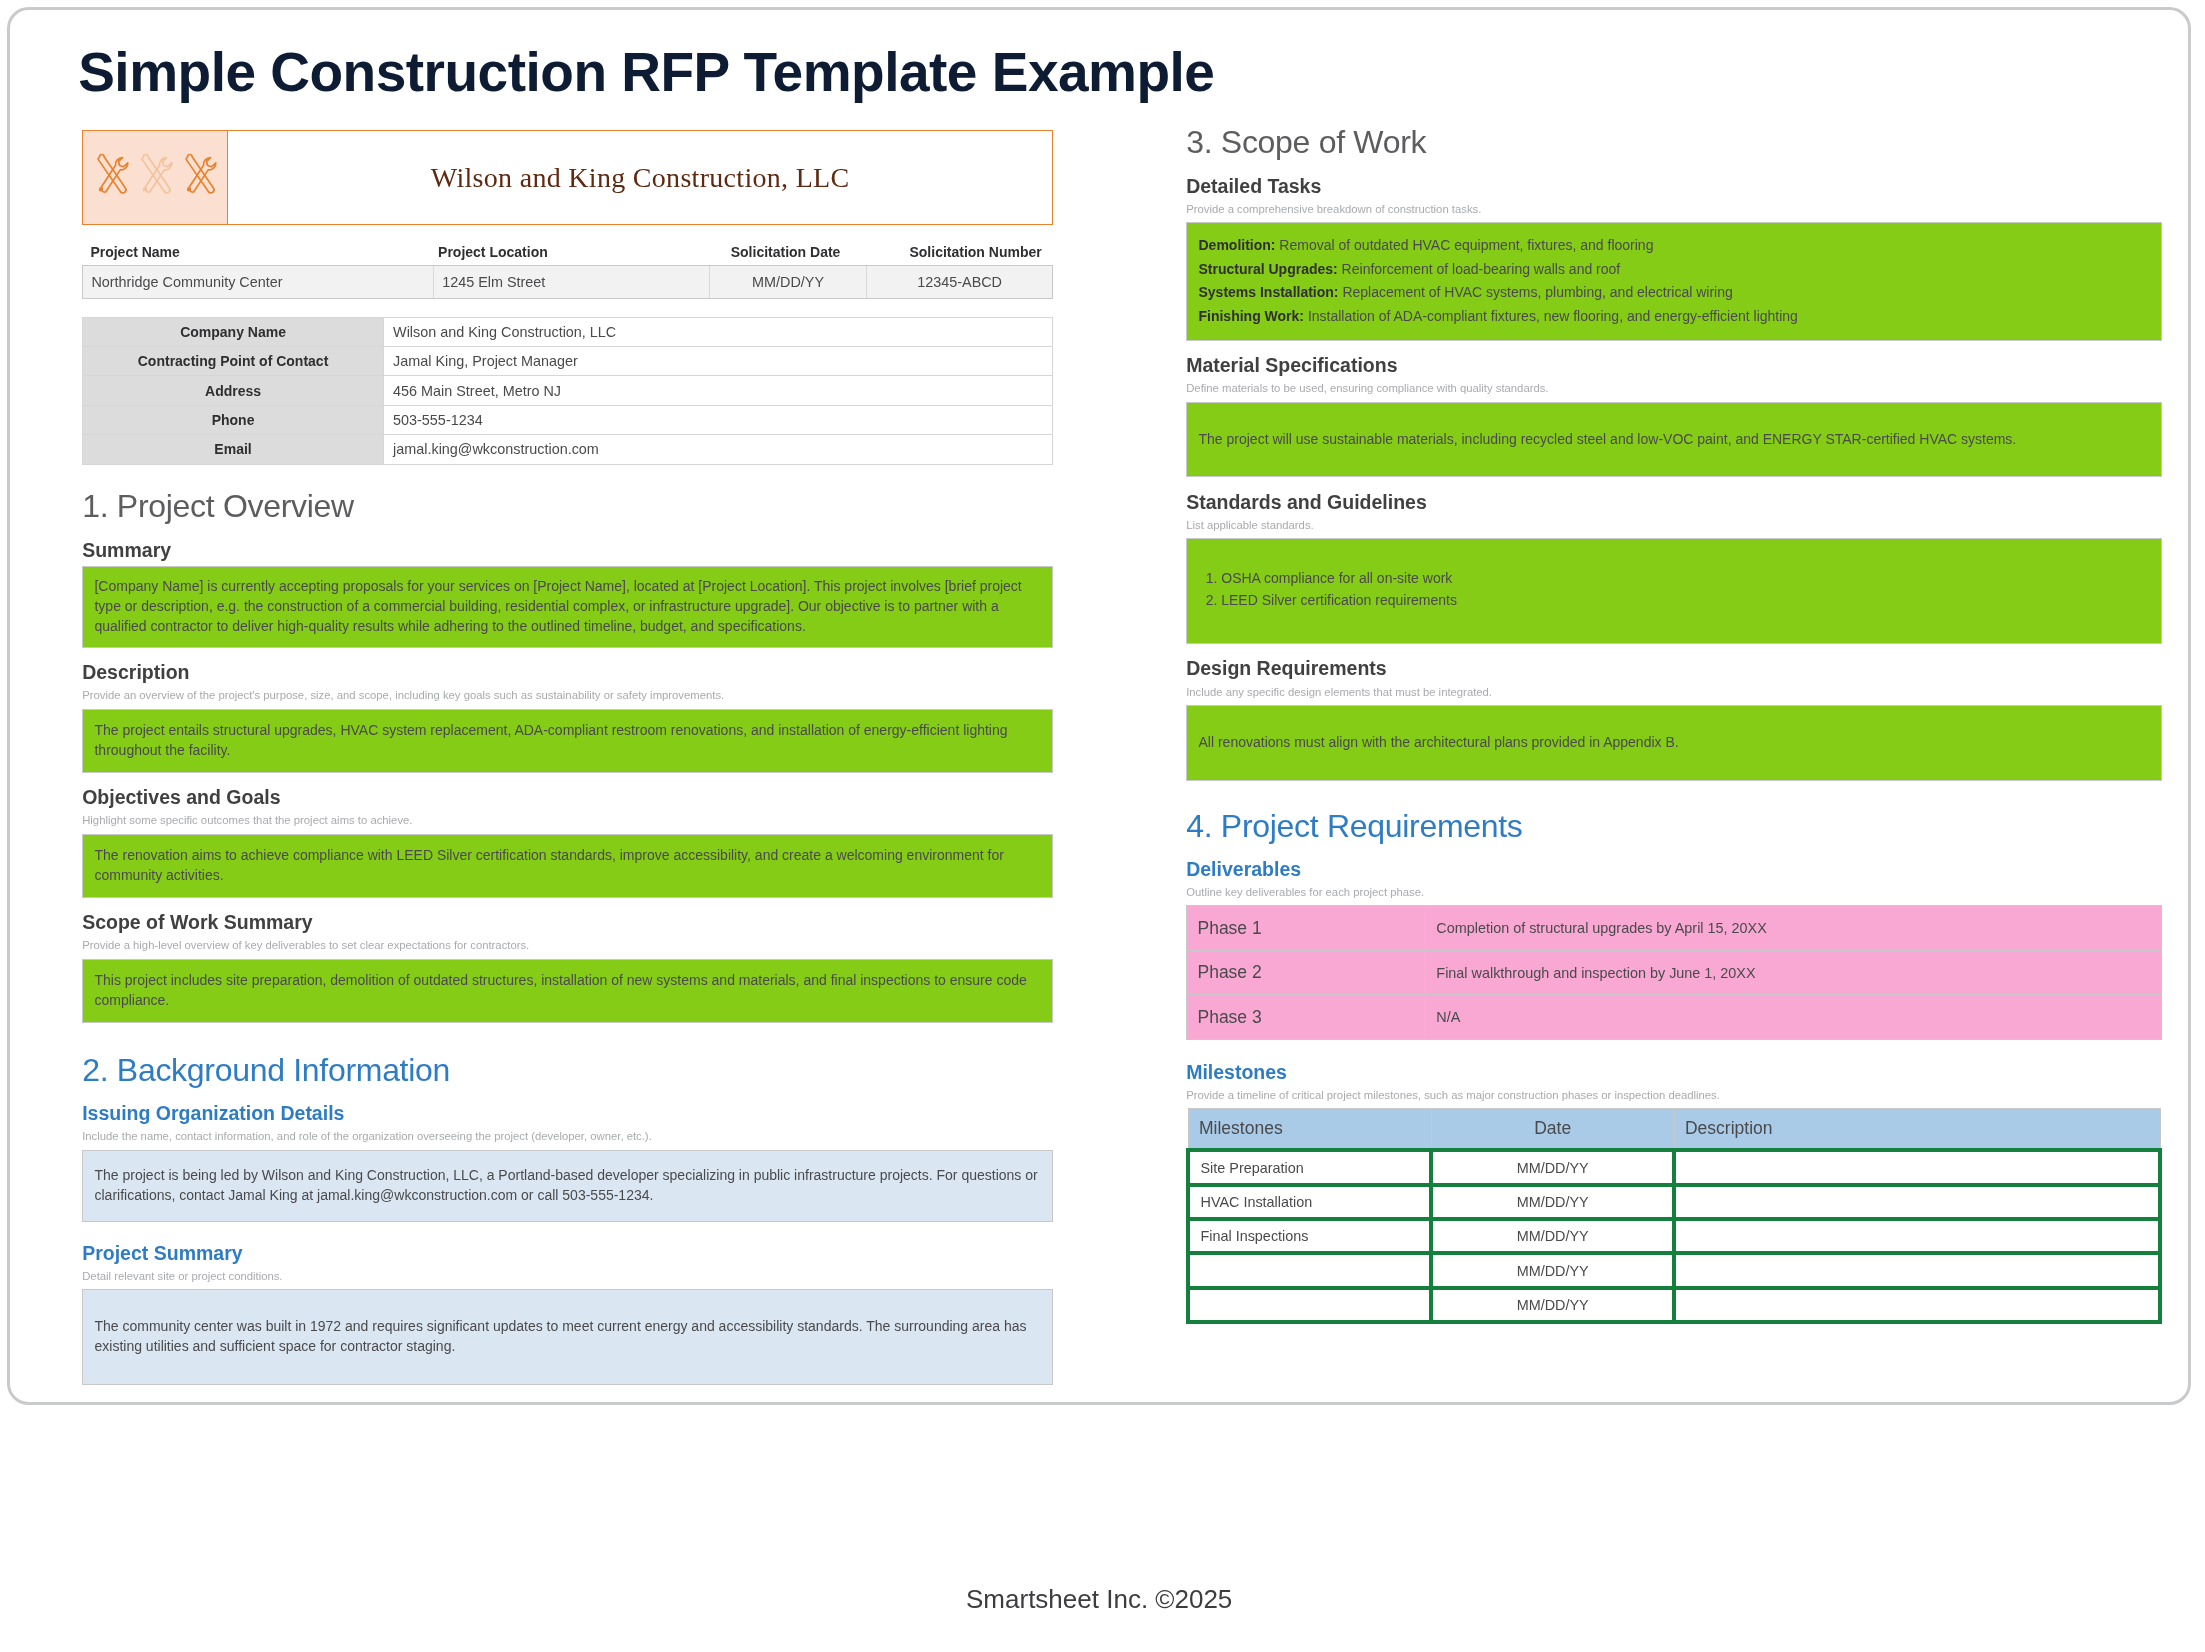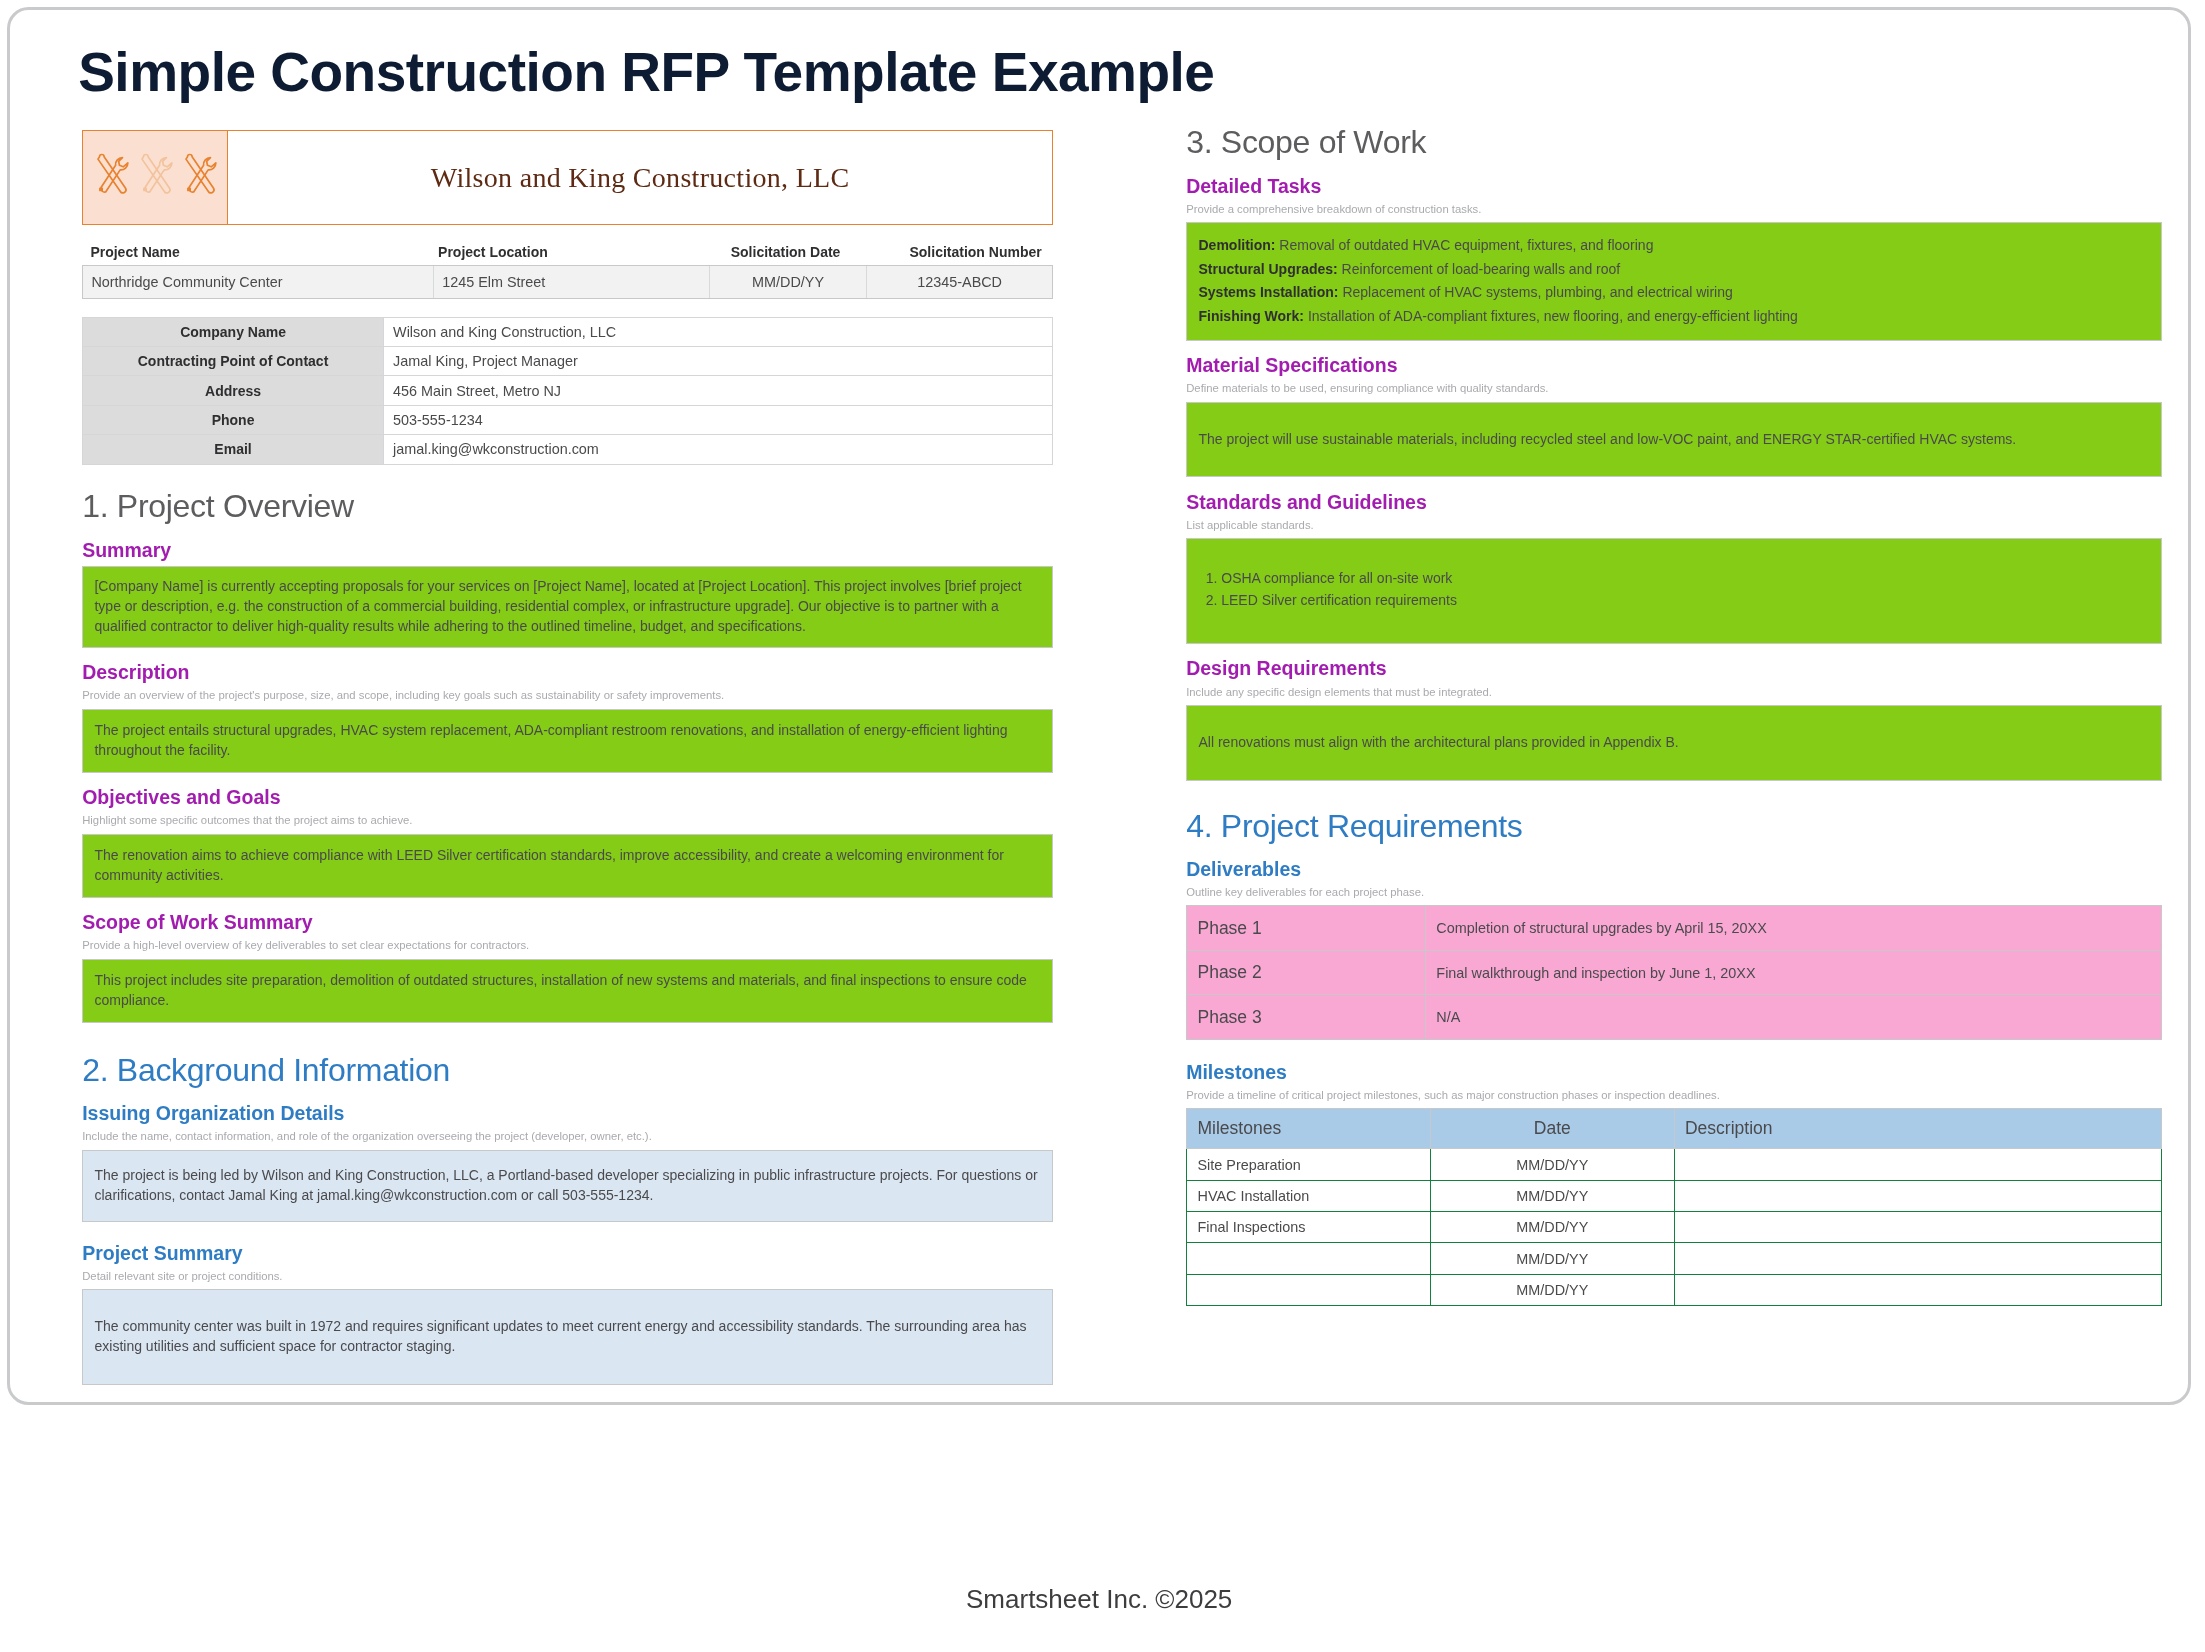--- a/index.html
+++ b/index.html
@@ -113,21 +113,21 @@
     font-size: 32px;
     font-weight: 400;
     color: #5d5d60;
     margin: 23.6px 0 5.1px 0;
     letter-spacing: -0.3px;
   }
   .h-sec.blue { color: #2e7cc4; }
   .h-sub {
     font-size: 19.5px;
     font-weight: 700;
-    color: #a21caf;
+    color: #404040;
     margin: 13.4px 0 4.1px 0;
   }
   .h-sub.blue { color: #2e7cc4; }
   .hint {
     font-size: 11.3px;
     color: #a9aaae;
     margin: 5.1px 0 7.2px 0;
   }
   .box {
     border: 1px solid #c7c8ca;
@@ -165,21 +165,21 @@
     border: 1px solid #c7c8ca;
     background: #a9cbe8;
     padding: 9.2px 10.3px;
     font-weight: 400;
     font-size: 17.5px;
     color: #4a4a4c;
     text-align: left;
   }
   .ms-table th.ctr { text-align: center; }
   .ms-table td {
-    border: 1px solid #15803d;
+    border: 4px solid #15803d;
     background: #ffffff;
     padding: 7.2px 10.3px;
     height: 11.3px;
   }
   .ms-table td.ctr { text-align: center; }
   .ms-c1 { width: 25%; }
   .ms-c2 { width: 25%; }
   .ms-c3 { width: 50%; }
 
   .footer {

